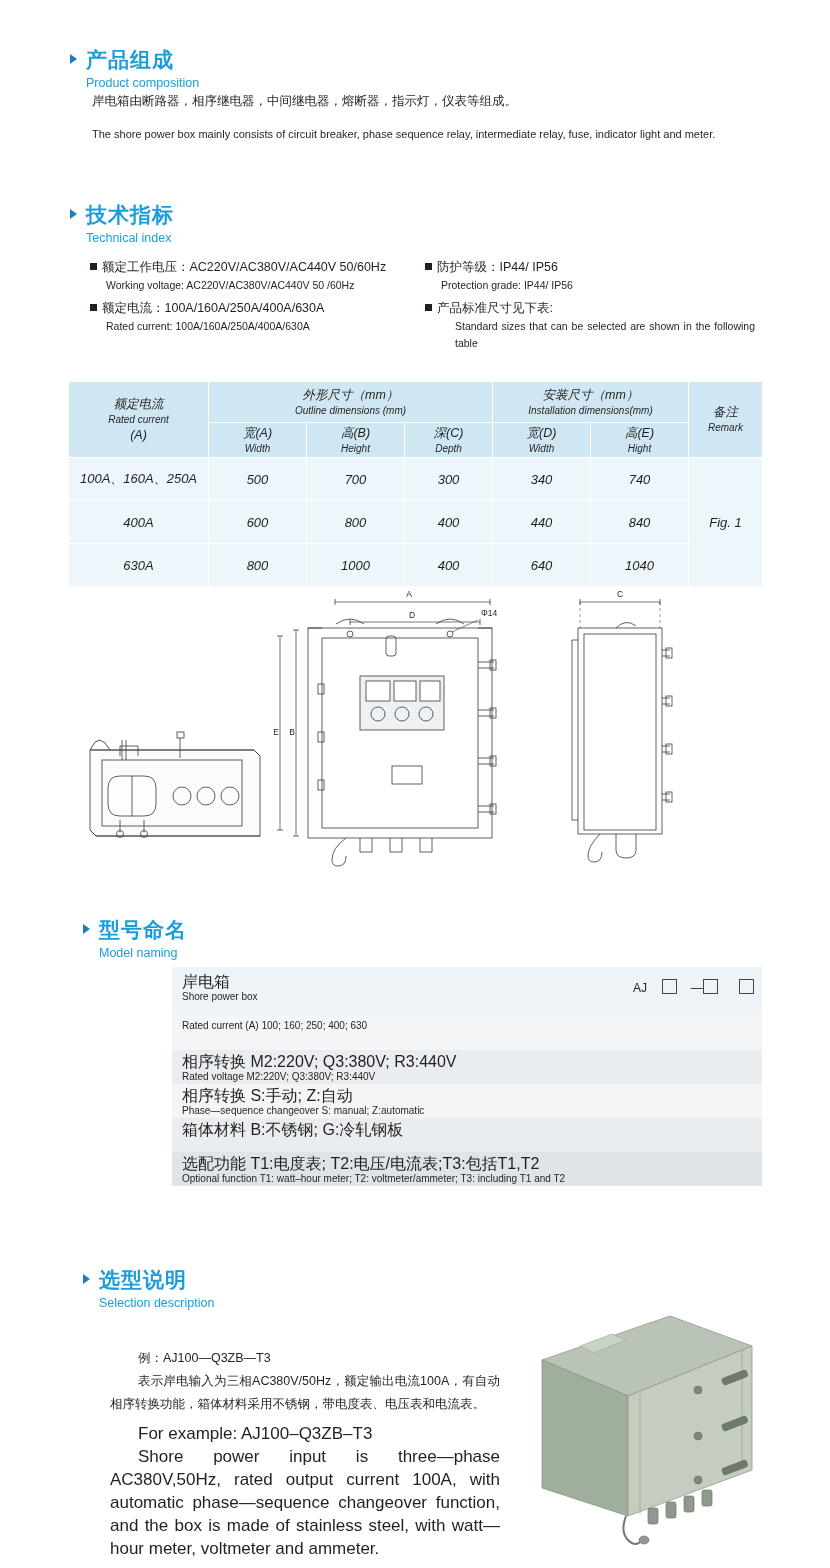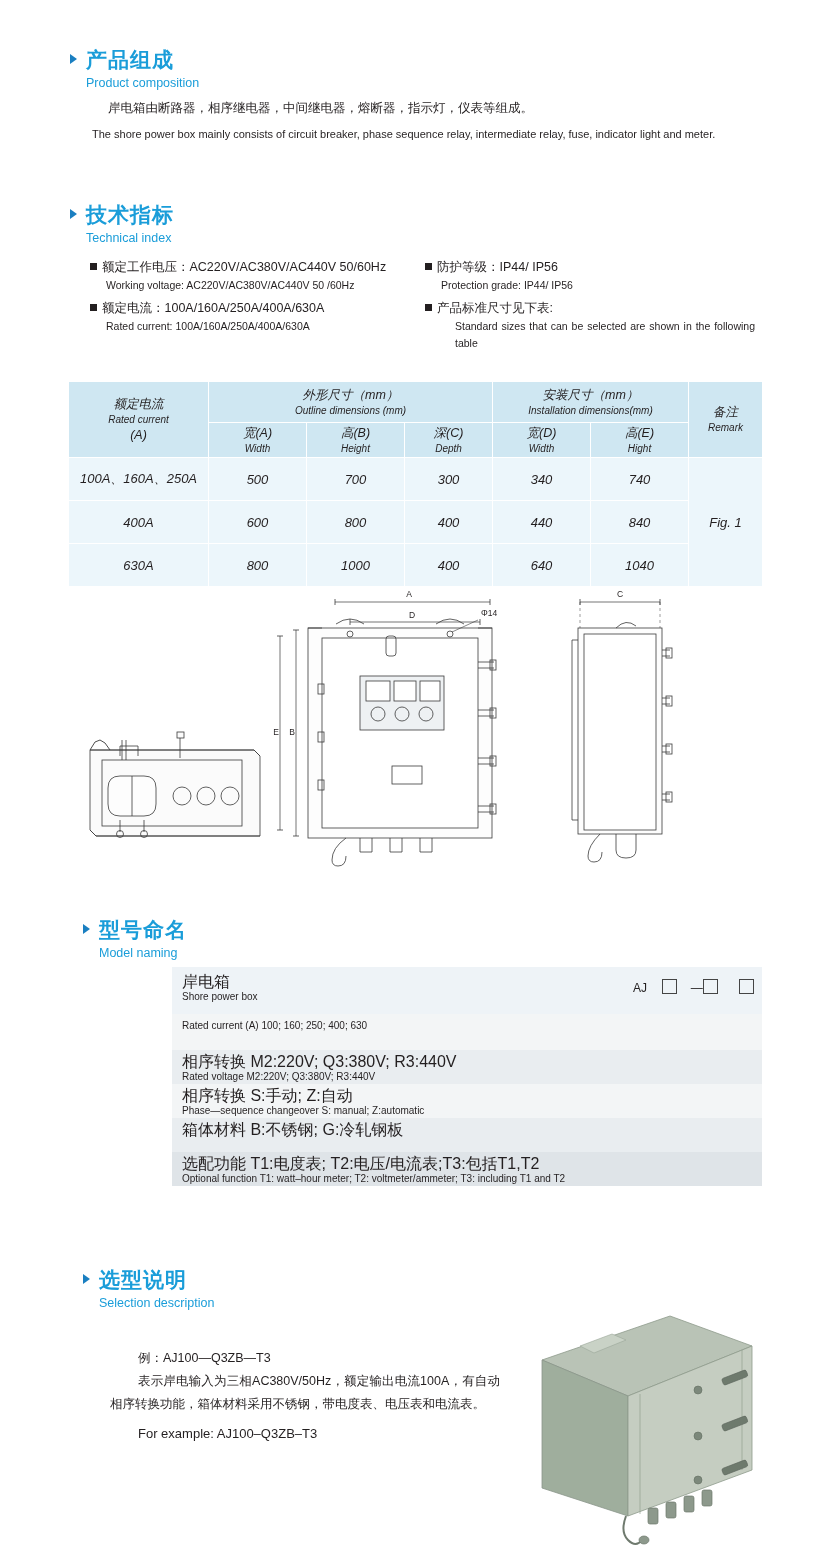--- a/index.html
+++ b/index.html
@@ -44,36 +44,36 @@
   .bd{background:#ecf6fb;font-size:13px;height:40px;color:#231f20;}
 
   
   .mn-row{position:relative;font-size:11.5px;line-height:15px;}
   .mn-cn{font-size:16px;}
   .mn-en{font-size:10px;}
   .sqbox{display:inline-block;width:13px;height:13px;border:1px solid #444;vertical-align:-2px;}
 
   
   .sd-cn{font-size:12.5px;line-height:23px;}
-  .sd-en{font-size:13px;line-height:23px;}
+  .sd-en{font-size:17px;line-height:23px;}
 
   svg{display:block;}
 </style>
 </head>
 <body>
 
 <div class="page">
 
   <div class="sec-head" style="left:70px;top:48px;">
     <span class="arrow"></span>
     <div class="cn">产品组成</div>
     <div class="en">Product  composition</div>
   </div>
 
-  <div class="p-cn" style="position:absolute;left:92px;top:98px;width:680px;margin-left:16px;">岸电箱由断路器，相序继电器，中间继电器，熔断器，指示灯，仪表等组成。</div>
+  <div class="p-cn" style="position:absolute;left:92px;top:91px;width:680px;">岸电箱由断路器，相序继电器，中间继电器，熔断器，指示灯，仪表等组成。</div>
   <div class="p-en" style="position:absolute;left:92px;top:124px;width:700px;">The shore power box mainly consists of circuit breaker, phase sequence relay, intermediate relay, fuse, indicator light and meter.</div>
 
   <div class="sec-head" style="left:70px;top:203px;">
     <span class="arrow"></span>
     <div class="cn">技术指标</div>
     <div class="en">Technical index</div>
   </div>
 
   <div style="position:absolute;left:90px;top:258px;width:330px;">
     <div class="ti-row">
@@ -339,20 +339,21 @@
   <div class="sec-head" style="left:83px;top:1268px;">
     <span class="arrow"></span>
     <div class="cn">选型说明</div>
     <div class="en">Selection description</div>
   </div>
 
   <div style="position:absolute;left:110px;top:1315px;width:390px;margin-top:32px;">
     <div class="sd-cn" style="text-indent:28px;">例：AJ100—Q3ZB—T3</div>
     <div class="sd-cn" style="text-indent:28px;text-align:justify;">表示岸电输入为三相AC380V/50Hz，额定输出电流100A，有自动相序转换功能，箱体材料采用不锈钢，带电度表、电压表和电流表。</div>
     <div class="sd-en" style="text-indent:28px;margin-top:6px;">For example: AJ100–Q3ZB–T3</div>
+    <div class="sd-en" style="text-indent:28px;text-align:justify;">Shore  power  input  is  three—phase  AC380V,50Hz,  rated  output current 100A, with automatic phase—sequence changeover function, and the box is made of stainless steel, with watt—hour meter, voltmeter and ammeter.</div>
   </div>
 
   <div style="position:absolute;left:520px;top:1302px;width:260px;height:250px;">
     <svg width="260" height="250" viewBox="0 0 260 250">
 
       <polygon points="22,58 150,14 232,44 108,94" fill="#b9c3b6" stroke="#8e9a8c" stroke-width="0.8"></polygon>
 
       <polygon points="22,58 108,94 108,214 22,186" fill="#9fae9d" stroke="#8a968a" stroke-width="0.8"></polygon>
 
       <polygon points="108,94 232,44 232,168 108,214" fill="#c5cdc1" stroke="#8e9a8c" stroke-width="0.8"></polygon>

